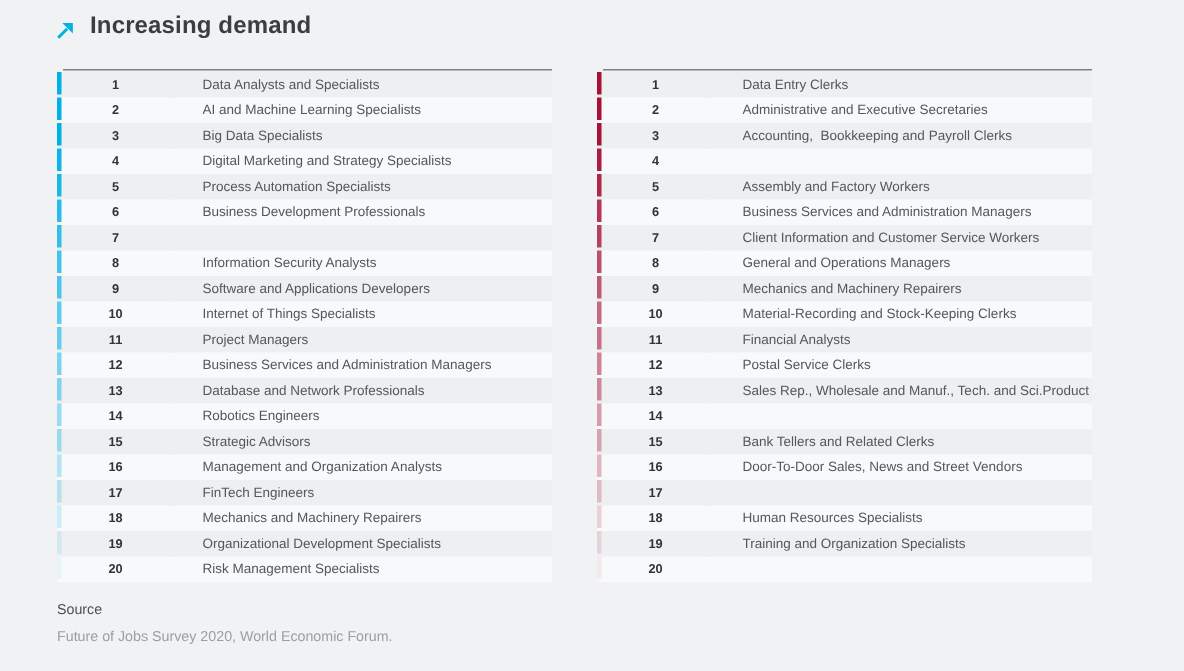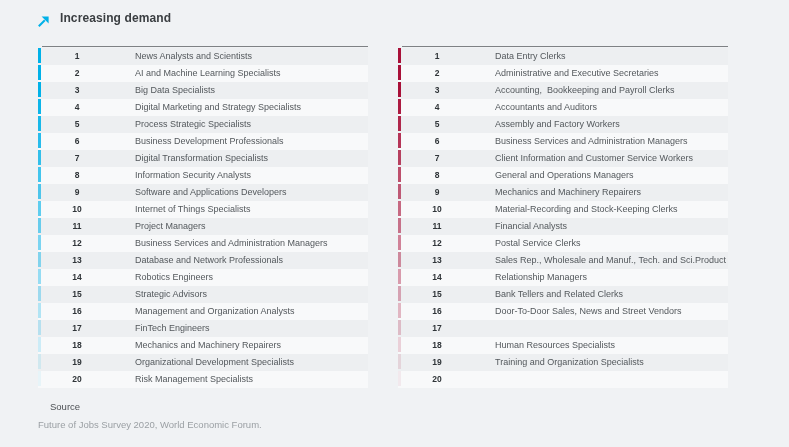--- a/index.html
+++ b/index.html
@@ -9,37 +9,37 @@
     background:#f0f2f4;
     font-family:"Liberation Sans","DejaVu Sans",sans-serif;
     -webkit-font-smoothing:antialiased;
   }
   .col { position:absolute; top:0; width:330px; height:400px; }
   #col-0 { left:38px; }
   #col-1 { left:398px; }
 
   .hdr { position:absolute; top:10px; left:0; display:flex; align-items:center; height:16px; }
   .hdr .ic { width:11px; height:11px; margin-right:11px; display:block; flex:0 0 auto; }
-  .hdr .ttl { font-size:12px; font-weight:700; color:#3a3e41; letter-spacing:.1px; white-space:nowrap; }
+  .hdr .ttl { font-size:16px; font-weight:700; color:#3a3e41; letter-spacing:.1px; white-space:nowrap; }
 
   .tbl { position:absolute; top:46px; left:0; width:330px; height:342px; }
   .rule { position:absolute; top:0; left:4px; right:0; height:1px; background:#7e8184; }
   .rows { position:absolute; top:2px; left:0; width:330px; }
   .row { position:relative; height:17px; }
   .row.odd  { background:#edeff1; }
   .row.even { background:#f8f9fa; }
   .bar  { position:absolute; left:0; top:0; bottom:2px; width:3px; }
   .rank { position:absolute; left:3px; top:0; width:72px; line-height:17px;
           text-align:center; font-size:8.5px; font-weight:700; color:#2f3438; }
   .job  { position:absolute; left:97px; right:2px; top:0; line-height:17px;
           font-size:9px; color:#53585c; white-space:pre; overflow:hidden; }
   .vline { position:absolute; left:75px; top:0; bottom:0; width:1px; background:#c4c8cb; }
 
   .src { position:absolute; left:38px; top:401px; }
-  .src-label { font-size:9.5px; color:#4c5054; margin:0 0 7px 12px; }
+  .src-label { font-size:9.5px; color:#4c5054; margin:0 0 7px 0; }
   .src-text  { font-size:9.5px; color:#9ba0a4; margin:0; }
 </style>
 </head>
 <body>
 
 <div class="col" id="col-0">
   <div class="hdr">
     <span class="ic" style="color: rgb(0, 177, 232);">
       <svg width="11" height="11" viewBox="0 0 11 11">
         <line x1="0.8" y1="10.2" x2="6.8" y2="4.2" stroke="currentColor" stroke-width="2"></line>
@@ -48,51 +48,50 @@
     </span>
     <span class="ttl">Increasing demand</span>
   </div>
   <div class="tbl">
     <div class="rule"></div>
     <div class="rows">
       <div class="vline"></div>
     <div class="row odd">
           <span class="bar" style="background: rgb(0, 177, 232); opacity: 1;"></span>
           <span class="rank">1</span>
-          <span class="job">News Analysts and Scientists</span>
+          <span class="job">Data Analysts and Specialists</span>
         </div>
         <div class="row even">
           <span class="bar" style="background: rgb(0, 177, 232); opacity: 1;"></span>
           <span class="rank">2</span>
           <span class="job">AI and Machine Learning Specialists</span>
         </div>
         <div class="row odd">
           <span class="bar" style="background: rgb(0, 177, 232); opacity: 1;"></span>
           <span class="rank">3</span>
           <span class="job">Big Data Specialists</span>
         </div>
         <div class="row even">
           <span class="bar" style="background: rgb(0, 177, 232); opacity: 0.954;"></span>
           <span class="rank">4</span>
           <span class="job">Digital Marketing and Strategy Specialists</span>
         </div>
         <div class="row odd">
           <span class="bar" style="background: rgb(0, 177, 232); opacity: 0.898;"></span>
           <span class="rank">5</span>
-          <span class="job">Process Strategic Specialists</span>
+          <span class="job">Process Automation Specialists</span>
         </div>
         <div class="row even">
           <span class="bar" style="background: rgb(0, 177, 232); opacity: 0.843;"></span>
           <span class="rank">6</span>
           <span class="job">Business Development Professionals</span>
         </div>
         <div class="row odd">
           <span class="bar" style="background: rgb(0, 177, 232); opacity: 0.787;"></span>
           <span class="rank">7</span>
-          <span class="job">Digital Transformation Specialists</span>
         </div>
         <div class="row even">
           <span class="bar" style="background: rgb(0, 177, 232); opacity: 0.732;"></span>
           <span class="rank">8</span>
           <span class="job">Information Security Analysts</span>
         </div>
         <div class="row odd">
           <span class="bar" style="background: rgb(0, 177, 232); opacity: 0.676;"></span>
           <span class="rank">9</span>
           <span class="job">Software and Applications Developers</span>
@@ -172,21 +171,20 @@
           <span class="job">Administrative and Executive Secretaries</span>
         </div>
         <div class="row odd">
           <span class="bar" style="background: rgb(168, 16, 56); opacity: 1;"></span>
           <span class="rank">3</span>
           <span class="job">Accounting,  Bookkeeping and Payroll Clerks</span>
         </div>
         <div class="row even">
           <span class="bar" style="background: rgb(168, 16, 56); opacity: 0.954;"></span>
           <span class="rank">4</span>
-          <span class="job">Accountants and Auditors</span>
         </div>
         <div class="row odd">
           <span class="bar" style="background: rgb(168, 16, 56); opacity: 0.898;"></span>
           <span class="rank">5</span>
           <span class="job">Assembly and Factory Workers</span>
         </div>
         <div class="row even">
           <span class="bar" style="background: rgb(168, 16, 56); opacity: 0.843;"></span>
           <span class="rank">6</span>
           <span class="job">Business Services and Administration Managers</span>
@@ -222,21 +220,20 @@
           <span class="job">Postal Service Clerks</span>
         </div>
         <div class="row odd">
           <span class="bar" style="background: rgb(168, 16, 56); opacity: 0.454;"></span>
           <span class="rank">13</span>
           <span class="job">Sales Rep., Wholesale and Manuf., Tech. and Sci.Products</span>
         </div>
         <div class="row even">
           <span class="bar" style="background: rgb(168, 16, 56); opacity: 0.399;"></span>
           <span class="rank">14</span>
-          <span class="job">Relationship Managers</span>
         </div>
         <div class="row odd">
           <span class="bar" style="background: rgb(168, 16, 56); opacity: 0.343;"></span>
           <span class="rank">15</span>
           <span class="job">Bank Tellers and Related Clerks</span>
         </div>
         <div class="row even">
           <span class="bar" style="background: rgb(168, 16, 56); opacity: 0.288;"></span>
           <span class="rank">16</span>
           <span class="job">Door-To-Door Sales, News and Street Vendors</span>

